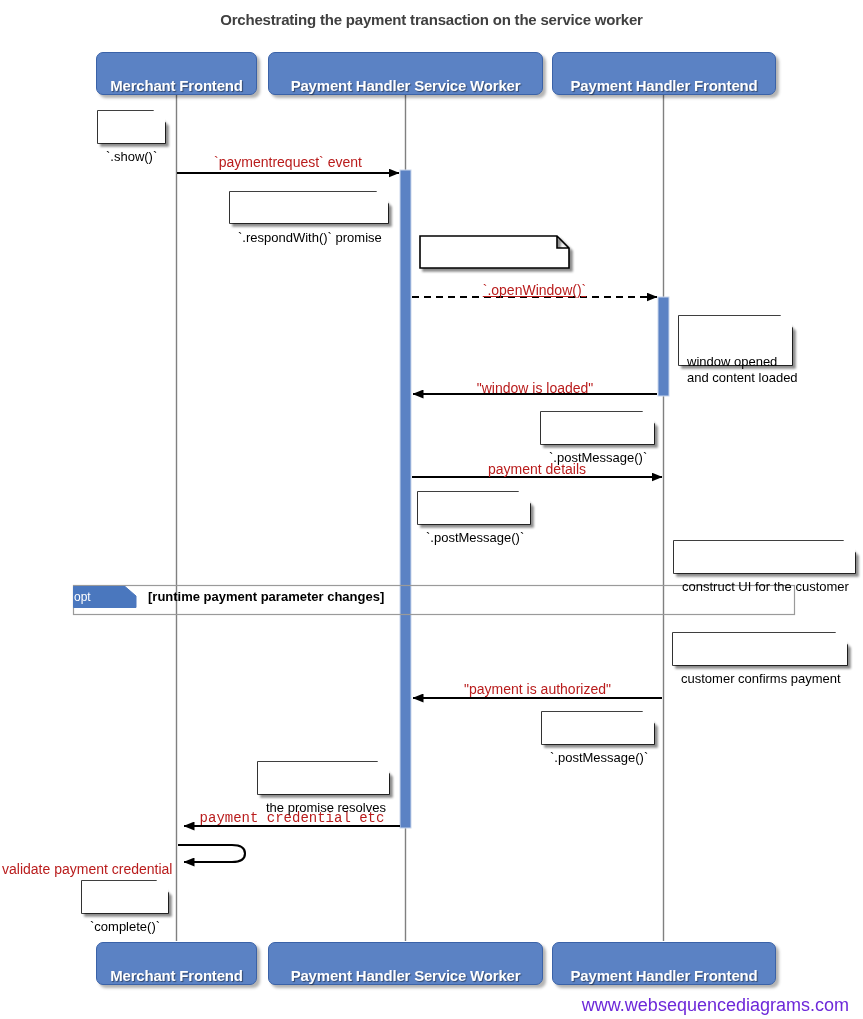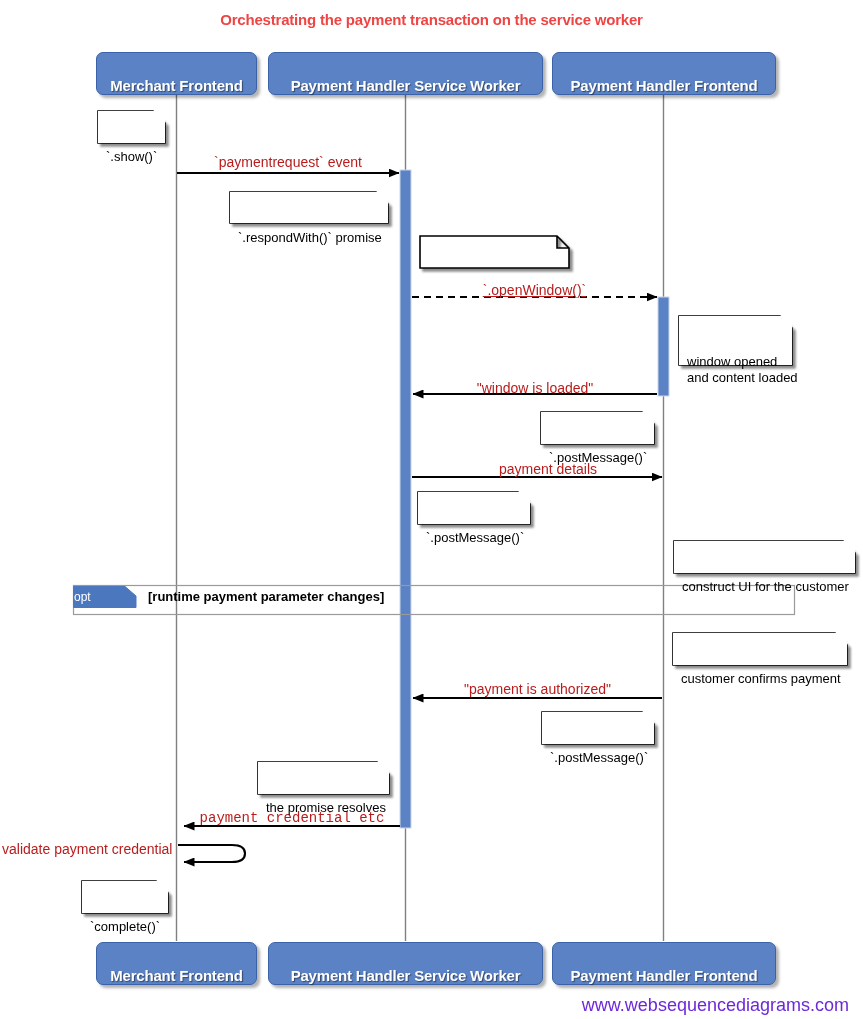--- a/index.html
+++ b/index.html
@@ -28,21 +28,21 @@
   }
   .title {
     position: absolute;
     left: 0;
     top: 11px;
     width: 863px;
     text-align: center;
     font-size: 15px;
     font-weight: 600;
     letter-spacing: -0.2px;
-    color: #ef4444;
+    color: #404040;
     white-space: nowrap;
   }
   
   .participant {
     position: absolute;
     box-sizing: border-box;
     background: #5B82C4;
     border: 1px solid #3A62A8;
     border-radius: 7px;
     box-shadow: 3px 3px 3px rgba(0,0,0,0.30);
@@ -205,27 +205,27 @@
   <div class="participant" style="left:552px; top:942px; width:224px; height:43px;">
     <span>Payment Handler Frontend</span>
   </div>
 
   <div class="msg-label center" style="left:177px; top:155px; width:222px;">`paymentrequest` event</div>
 
   <div class="msg-label center" style="left:412px; top:283px; width:245px;text-decoration:underline;">`.openWindow()`</div>
 
   <div class="msg-label center" style="left:413px; top:381px; width:244px;">"window is loaded"</div>
 
-  <div class="msg-label center" style="left:412px; top:462px; width:250px;padding-left:11px;">payment details</div>
+  <div class="msg-label center" style="left:412px; top:462px; width:250px;">payment details</div>
 
   <div class="msg-label center" style="left:413px; top:682px; width:249px;">"payment is authorized"</div>
 
   <div class="msg-label center" style="left:184px; top:811px; width:216px;font-family:Liberation Mono, monospace;">payment credential etc</div>
 
-  <div class="msg-label right" style="left:2px; top:842px; width:170px;">validate payment credential</div>
+  <div class="msg-label right" style="left:2px; top:862px; width:170px;">validate payment credential</div>
 
   <div class="note" style="left:98px; top:111px; width:67px; height:32px;">
     <span class="note-text">`.show()`</span>
   </div>
   <div class="note" style="left:230px; top:192px; width:158px; height:31px;">
     <span class="note-text">`.respondWith()` promise</span>
   </div>
   <div class="note" style="left:679px; top:316px; width:113px; height:49px;">
     <span class="note-text">window opened
 and content loaded</span>

